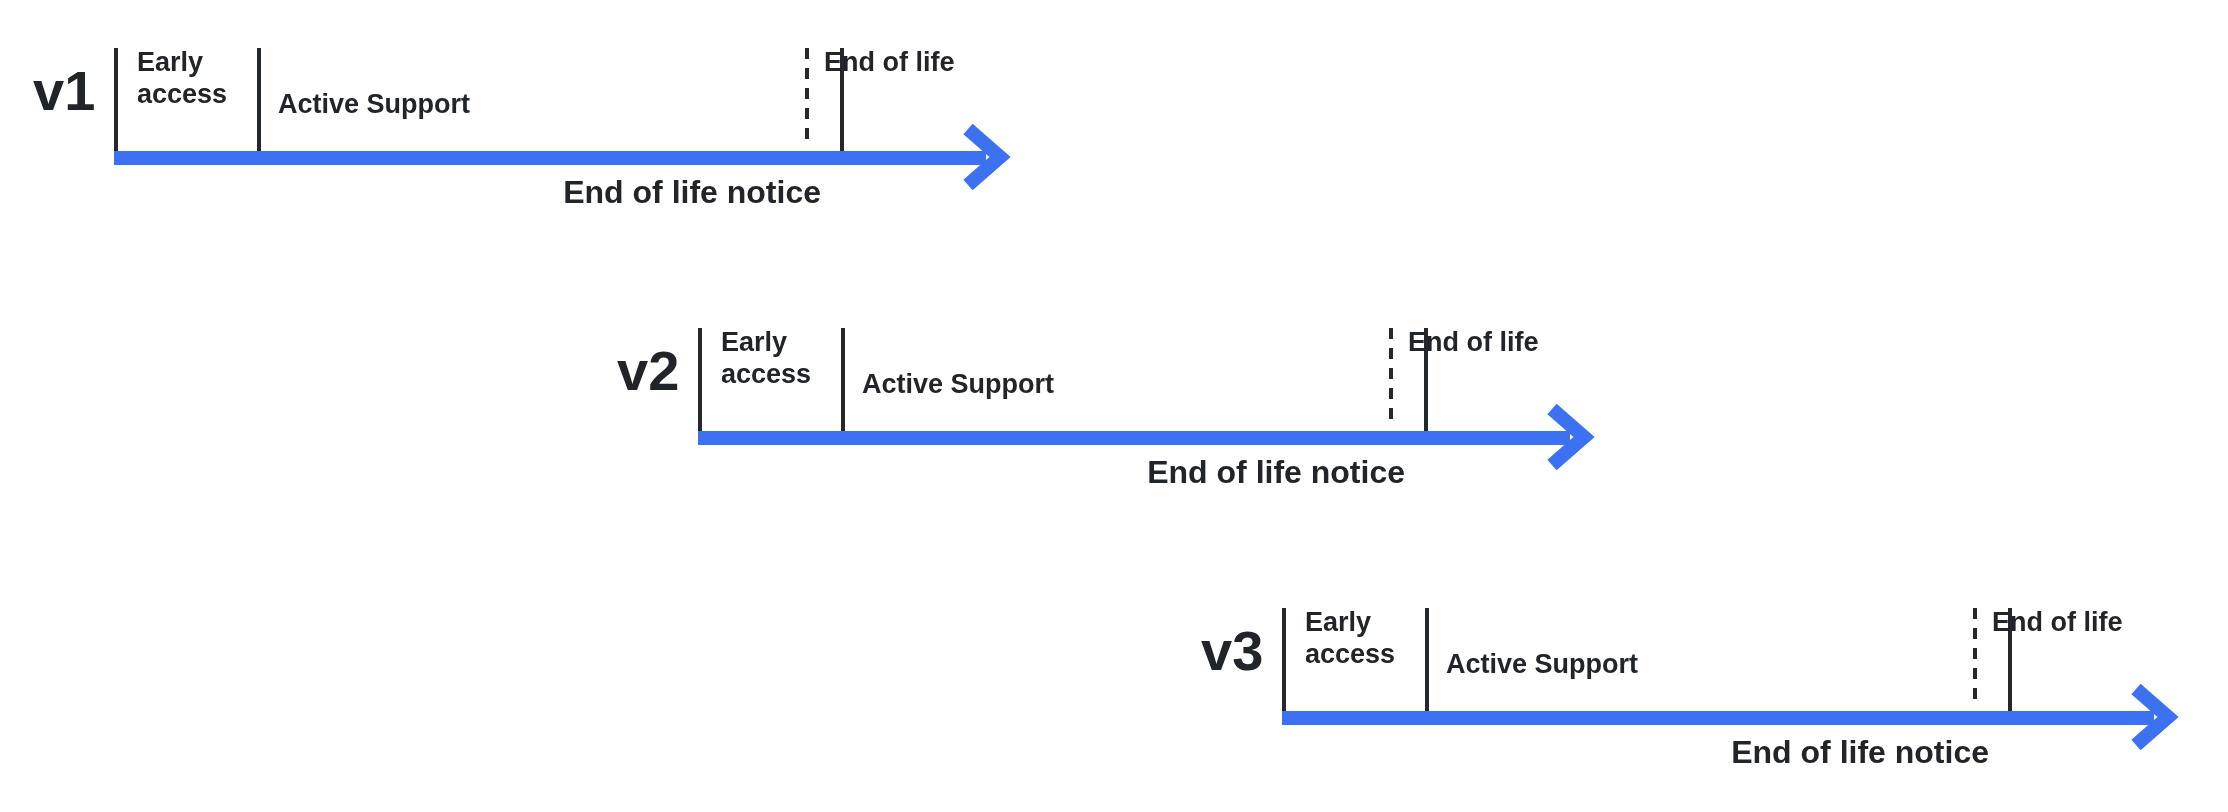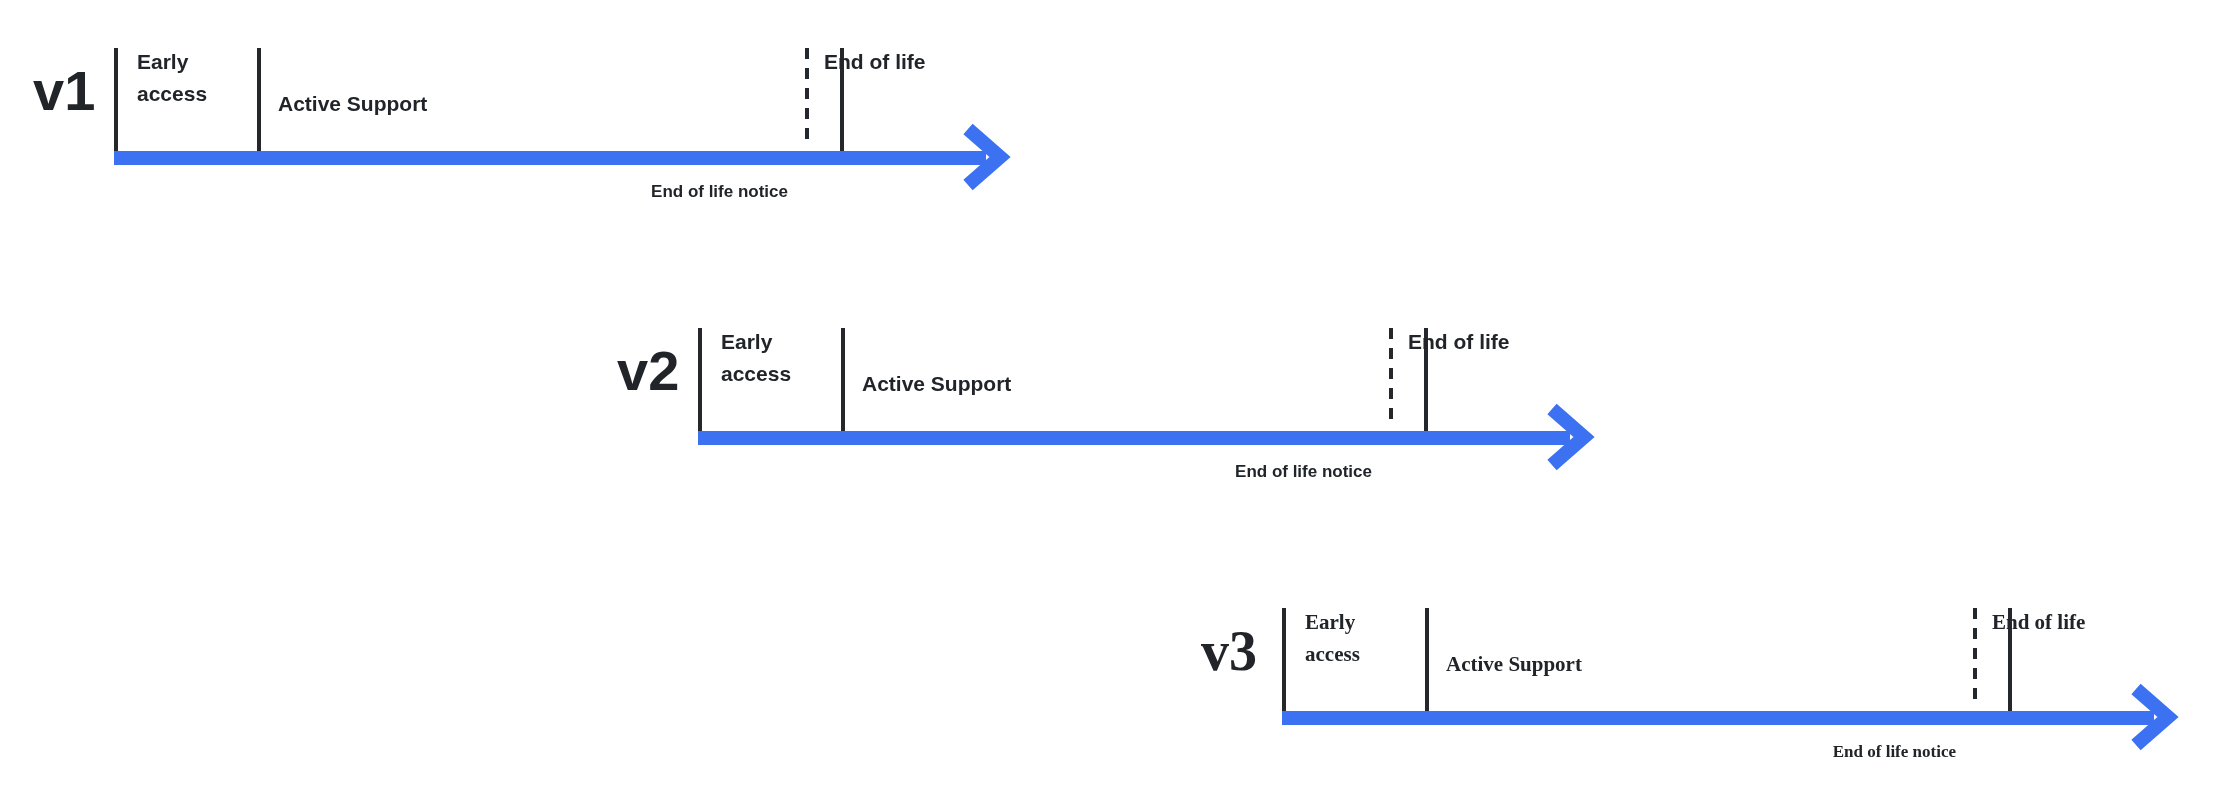--- a/index.html
+++ b/index.html
@@ -18,21 +18,21 @@
     height: 812px;
     background: #ffffff;
   }
   .row {
     position: absolute;
     width: 1060px;
     height: 240px;
   }
   .row.v1 { left: 0px;    top: 0px;   }
   .row.v2 { left: 584px;  top: 280px; }
-  .row.v3 { left: 1168px; top: 560px; font-family: Liberation Serif, serif; }
+  .row.v3 { left: 1168px; top: 560px; }
 
   .vlabel {
     position: absolute;
     left: 33px;
     top: 70px;
     font-size: 56px;
     line-height: 42px;
     font-weight: 700;
     color: #212529;
     white-space: nowrap;
@@ -55,35 +55,35 @@
     height: 100px;
     background: repeating-linear-gradient(
       to bottom,
       #24272c 0px, #24272c 11px,
       transparent 11px, transparent 20px
     );
   }
   .phase {
     position: absolute;
     top: 46px;
-    font-size: 21px;
+    font-size: 27px;
     line-height: 32px;
     font-weight: 700;
     color: #212529;
     white-space: pre-line;
   }
   .phase.early  { left: 137px; width: 110px; }
   .phase.active { left: 278px; white-space: nowrap; margin-top: 42px; }
   .phase.eol    { left: 824px; white-space: nowrap; }
   .notice {
     position: absolute;
-    left: 498px;
+    left: 531px;
     top: 176px;
     width: 290px;
-    font-size: 17px;
+    font-size: 32px;
     line-height: 32px;
     font-weight: 700;
     color: #212529;
     text-align: right;
     white-space: nowrap;
   }
   .arrow {
     position: absolute;
     left: 114px;
     top: 118px;

